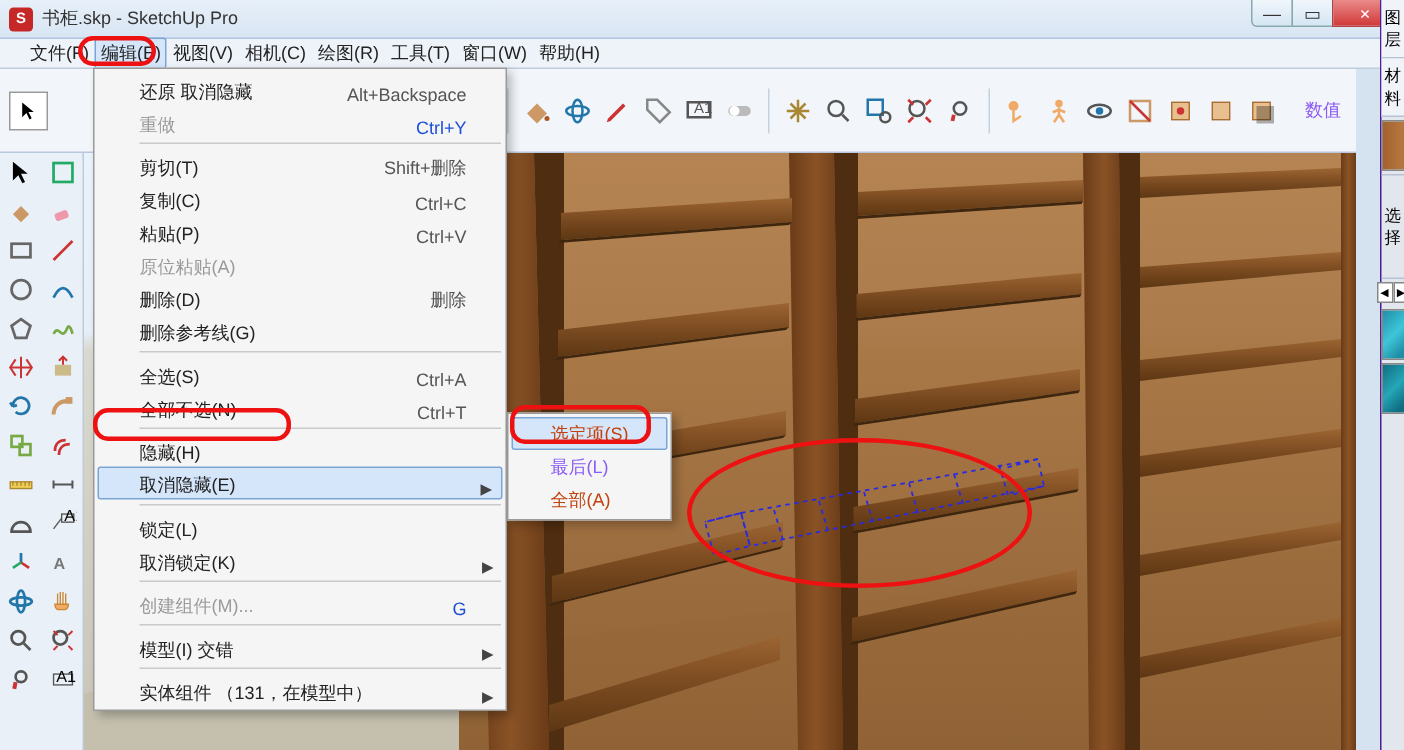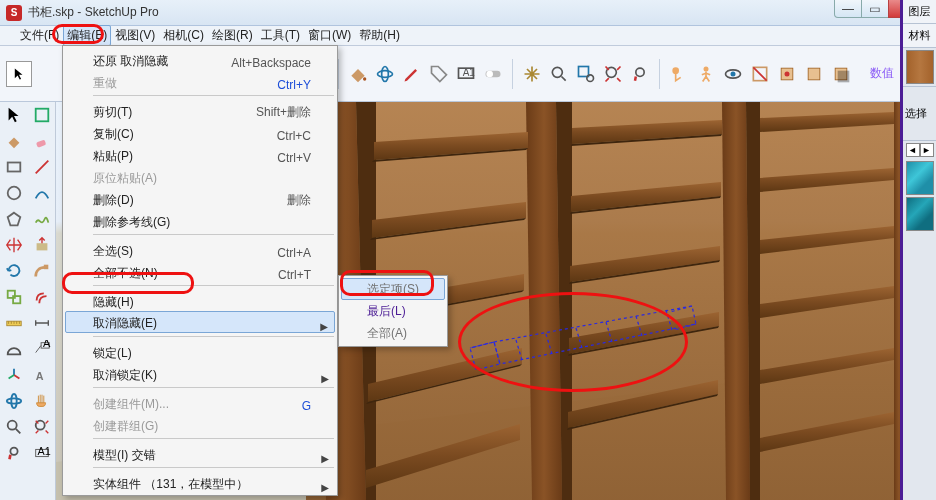--- a/index.html
+++ b/index.html
@@ -42,30 +42,30 @@
   .dropdown .dd-item.disabled .shortcut{color:#1d4ed8;}
   .dropdown .dd-sep{ height:1px; background:#c9c9c9; margin:3px 1px 3px 28px; }
   .dropdown .dd-item .sub-arrow{ position:absolute; right:6px; font-size:10px; color:#444; }
   .dropdown .dd-item.hot { background:#d5e6fa; border:1px solid #7aa6d6; border-radius:2px; padding:0 32px 0 27px; height:22px;}
 
   
   .annot-box{ position:absolute; border:3px solid #e11; border-radius:10px; pointer-events:none; }
 
   
   .submenu { position:absolute; left:338px; top:275px; width:110px; background:#f5f5f5; border:1px solid #9a9a9a; box-shadow:3px 3px 6px rgba(0,0,0,.25); padding:2px; }
-  .submenu .dd-item{ display:flex;align-items:center;height:22px;padding:0 8px 0 26px;color:#737373;}
+  .submenu .dd-item{ display:flex;align-items:center;height:22px;padding:0 8px 0 26px;color:#c2410c;}
   .submenu .dd-item.hot{ background:#d5e6fa;border:1px solid #7aa6d6;border-radius:2px;padding:0 7px 0 25px; }
-  .submenu .dd-item.disabled{ color:#4c1d95; }
+  .submenu .dd-item.disabled{ color:#8b5cf6; }
 
   
   .viewport { position:absolute; left:56px; top:102px; right:32px; bottom:0; overflow:hidden; background:linear-gradient(#eaf2fb 0%, #e6eef8 30%, #d9d9cf 33%, #c9c4b6 100%); }
   .shelf { position:absolute; inset:0; }
 
   
-  .right-collapsed{ position:absolute; right:0; top:0; width:36px; bottom:0; background:#e2e7ee; border-left:3px solid #4c1d95; }
+  .right-collapsed{ position:absolute; right:0; top:0; width:16px; bottom:0; background:#e2e7ee; border-left:1px solid #4c1d95; }
   .rc-tab{ writing-mode:horizontal-tb; padding:4px 2px; border-bottom:1px solid #b6c2d3; background:#f0f3f8; text-align:center; font-size:11px;}
   .swatch{ width:28px; height:34px; margin:2px auto; border:1px solid #888; }
   .swatch.wood{ background:linear-gradient(90deg,#a3622b,#b57740,#a3622b); }
   .sel-label{ font-size:11px; text-align:left; padding:19px 2px; border-top:1px solid #b6c2d3; border-bottom:1px solid #b6c2d3;}
   .arrow-row{ display:flex; justify-content:center; gap:0; padding:2px 0;}
   .arrow-row .ab{ width:14px;height:14px;border:1px solid #888;background:#fff;display:flex;align-items:center;justify-content:center;font-size:9px;}
   .swatch.water{ background:linear-gradient(135deg,#1f8fa8,#3ec6d8 40%,#1f8fa8 70%); }
   .swatch.water2{ background:linear-gradient(135deg,#0f6e80,#25a6b8 40%,#0f6e80 70%); }
 
   .red-ellipse{ position:absolute; border:3px solid #e11; border-radius:50%; pointer-events:none; }
@@ -533,23 +533,20 @@
     </div>
   <div class="dd-item">
       <span>取消锁定(K)</span>
       <span class="sub-arrow">▶</span>
     </div>
   <div class="dd-sep"></div>
   <div class="dd-item disabled">
       <span>创建组件(M)...</span>
       <span class="shortcut">G</span>
     </div>
-  <div class="dd-item disabled">
-      <span>创建群组(G)</span>
-    </div>
   <div class="dd-sep"></div>
   <div class="dd-item">
       <span>模型(I) 交错</span>
       <span class="sub-arrow">▶</span>
     </div>
   <div class="dd-sep"></div>
   <div class="dd-item">
       <span>实体组件 （131，在模型中）</span>
       <span class="sub-arrow">▶</span>
     </div>

